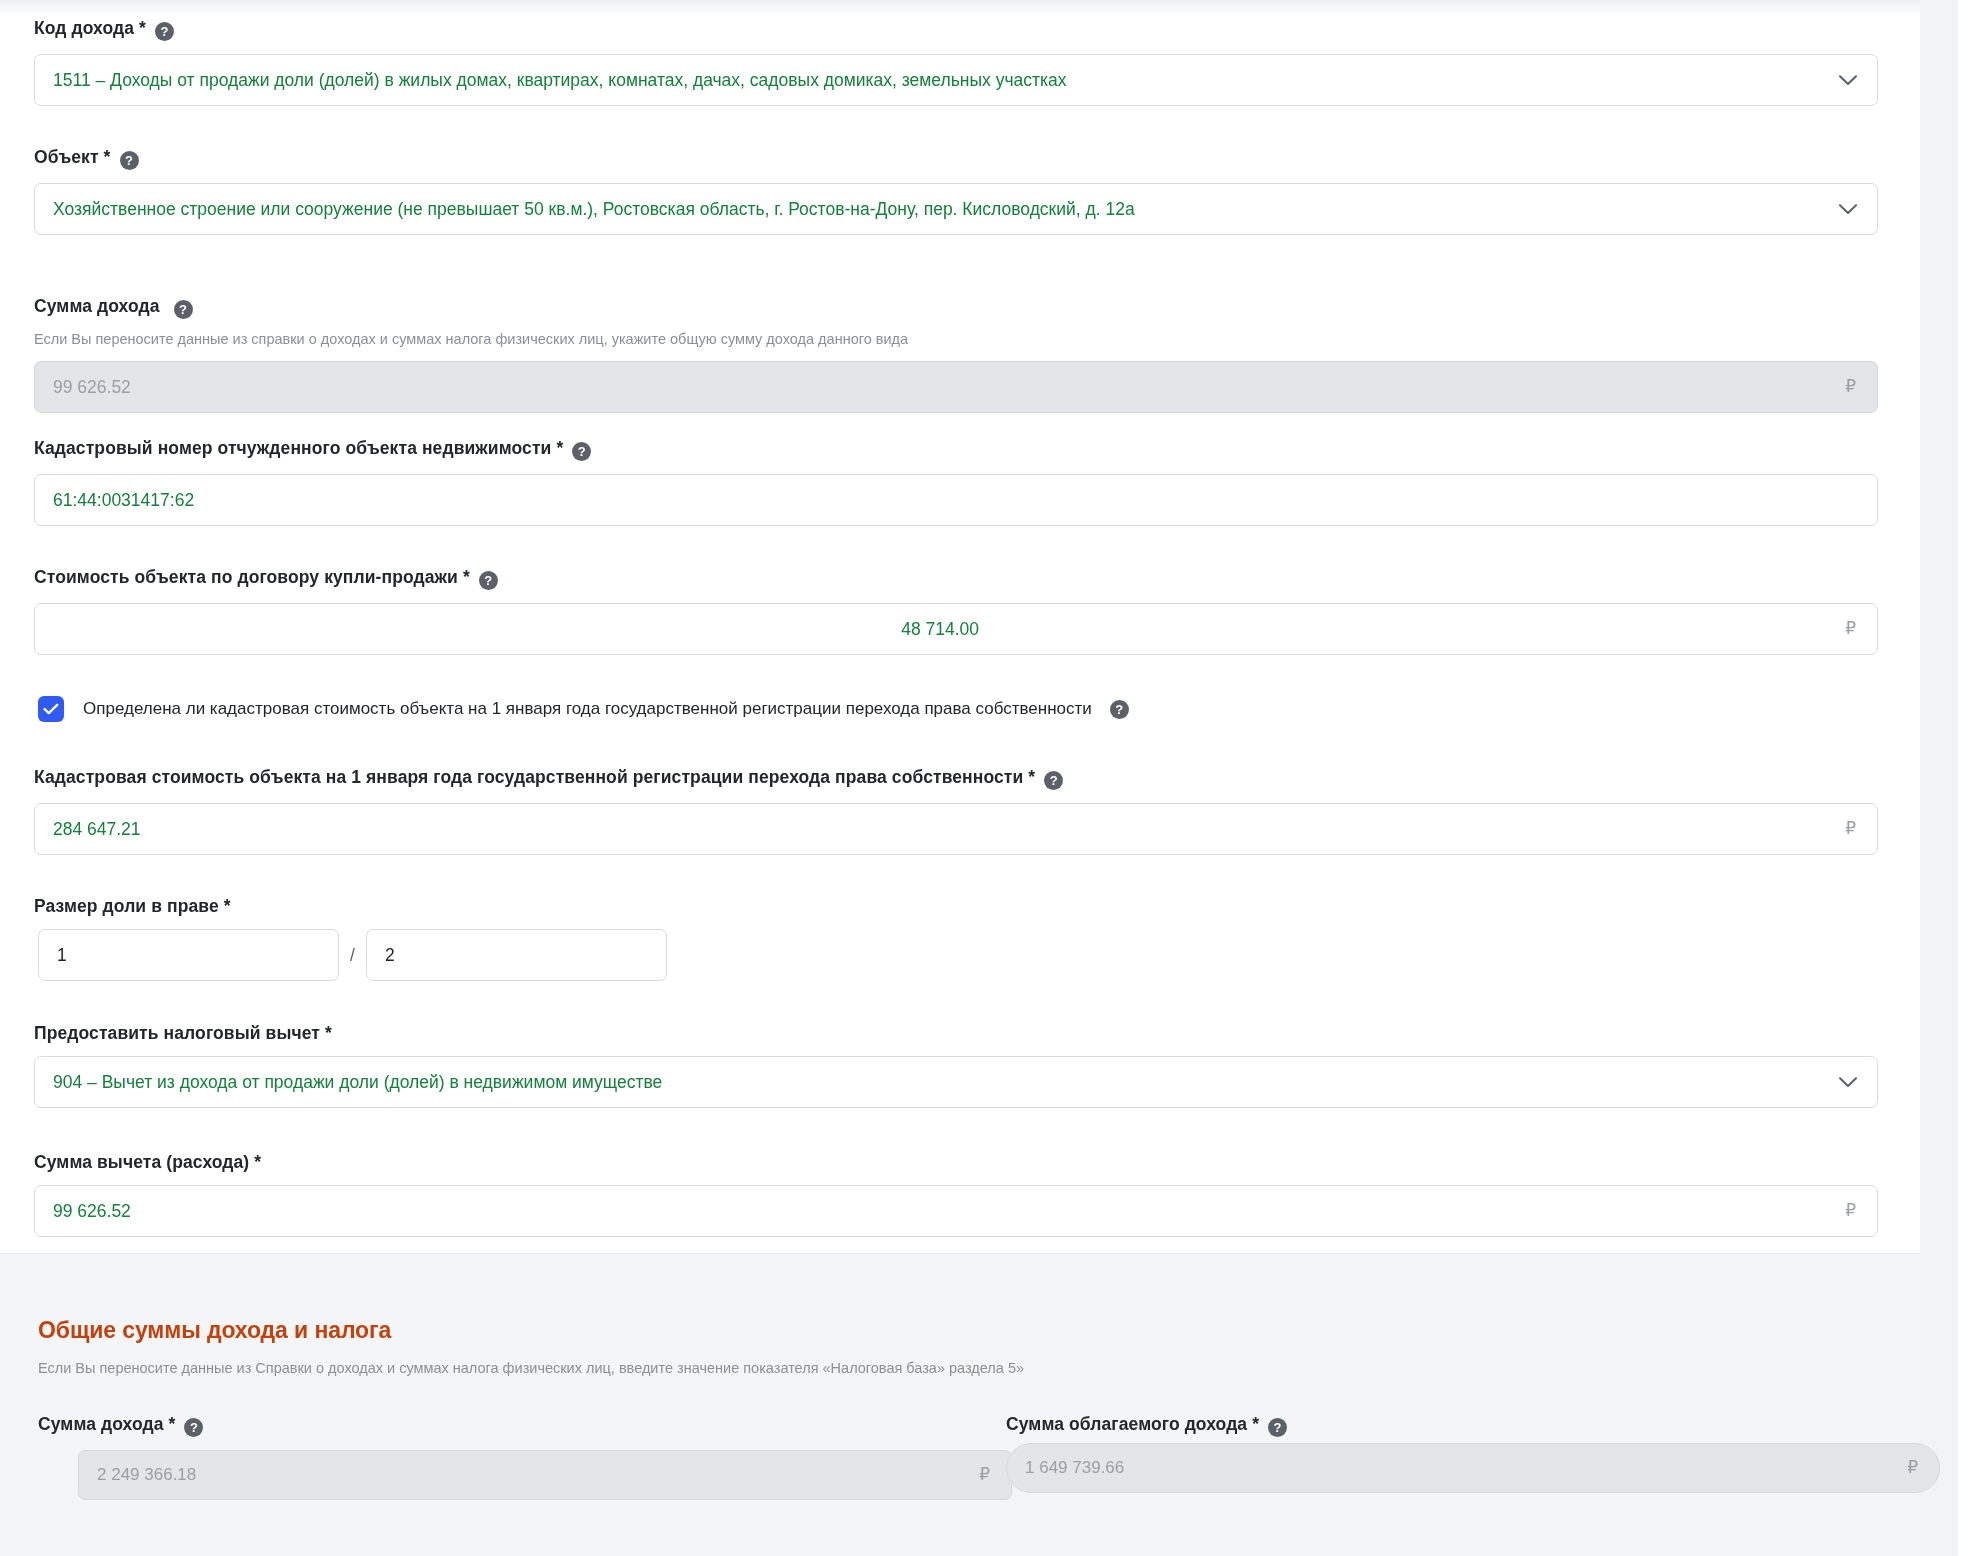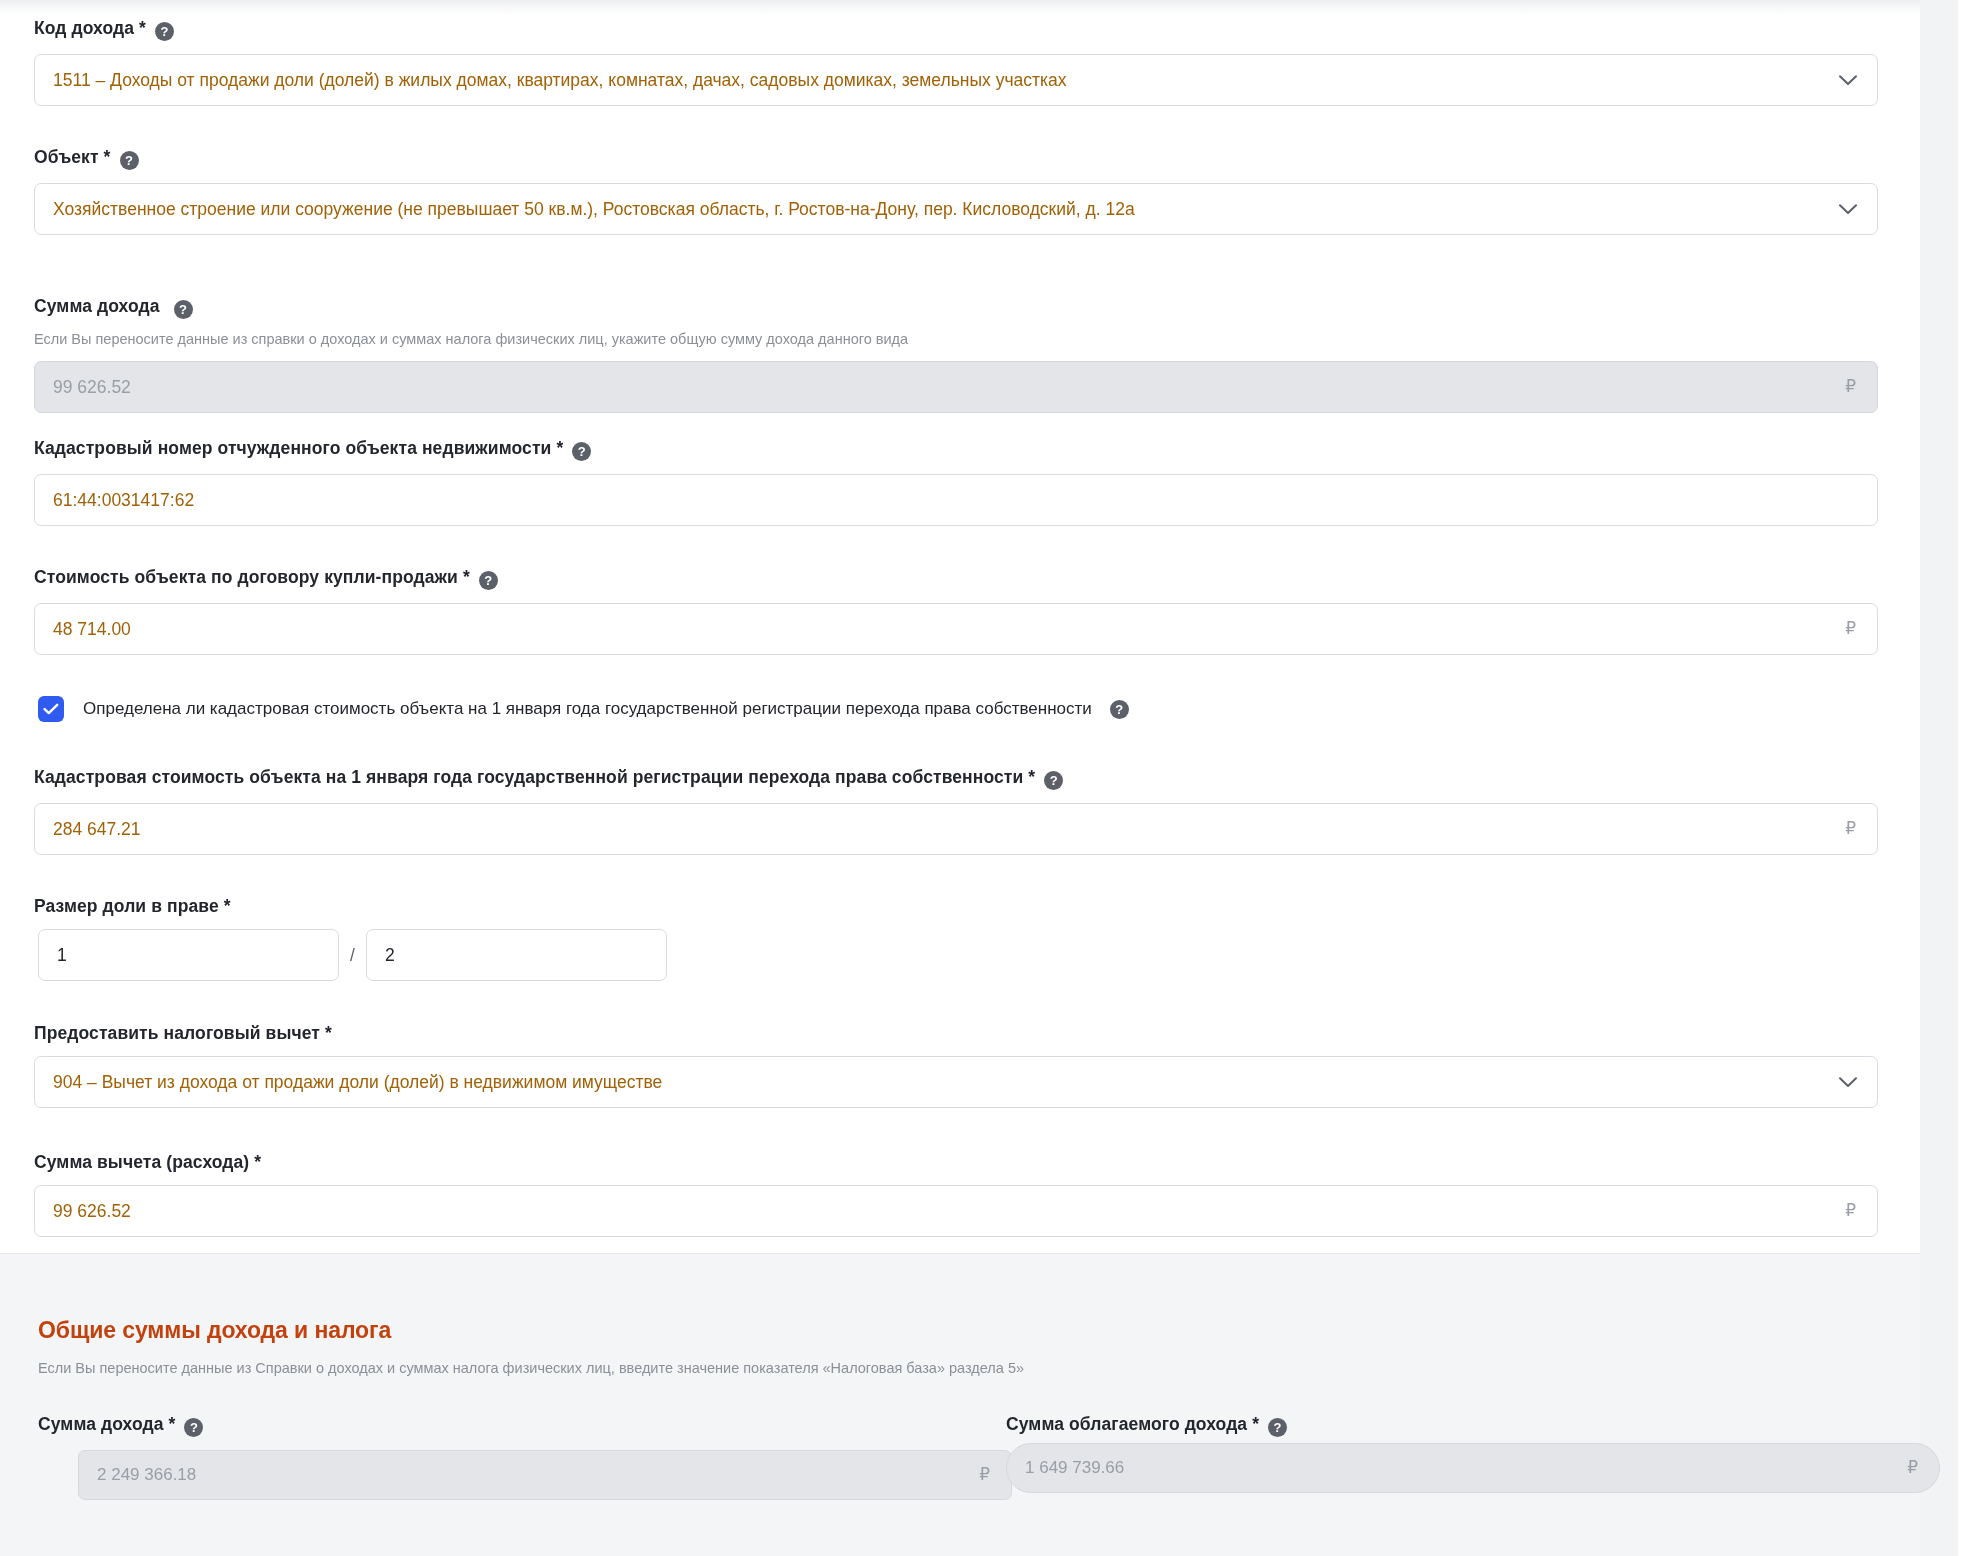--- a/index.html
+++ b/index.html
@@ -127,21 +127,21 @@
   }
   .control.disabled {
     background: #e3e5e8;
     border-color: #d5d8dd;
   }
 
   .control .val {
     flex: 1 1 auto;
     padding: 0 18px;
     font-size: 17.5px;
-    color: #a16207;
+    color: #15803d;
     line-height: 50px;
     white-space: nowrap;
     overflow: hidden;
     text-overflow: ellipsis;
     background: transparent;
     border: 0;
     outline: none;
     font-family: inherit;
   }
   .control.disabled .val { color: #9a9ea6; }
@@ -293,21 +293,21 @@
 
     <div class="field" style="top:438px;">
       <label class="lbl"><span>Кадастровый номер отчужденного объекта недвижимости</span> <span class="req">*</span><span class="help">?</span></label>
       <div class="control" style="margin-top:13px;">
         <div class="val">61:44:0031417:62</div>
       </div>
     </div>
 
     <div class="field" style="top:567px;">
       <label class="lbl"><span>Стоимость объекта по договору купли-продажи</span> <span class="req">*</span><span class="help">?</span></label>
-      <div class="control" style="margin-top:13px;">
+      <div class="control" style="margin-top:13px;text-align:center;">
         <div class="val">48 714.00</div>
         <div class="suffix">₽</div>
       </div>
     </div>
 
     <div class="cbrow" style="top:696px;">
       <div class="cbox">
         <svg width="16" height="12" viewBox="0 0 16 12">
             <path d="M1.6 6.1 L5.8 10.1 L14.2 1.8" stroke="#ffffff" stroke-width="2.4" fill="none" stroke-linecap="round" stroke-linejoin="round"></path>
           </svg>

